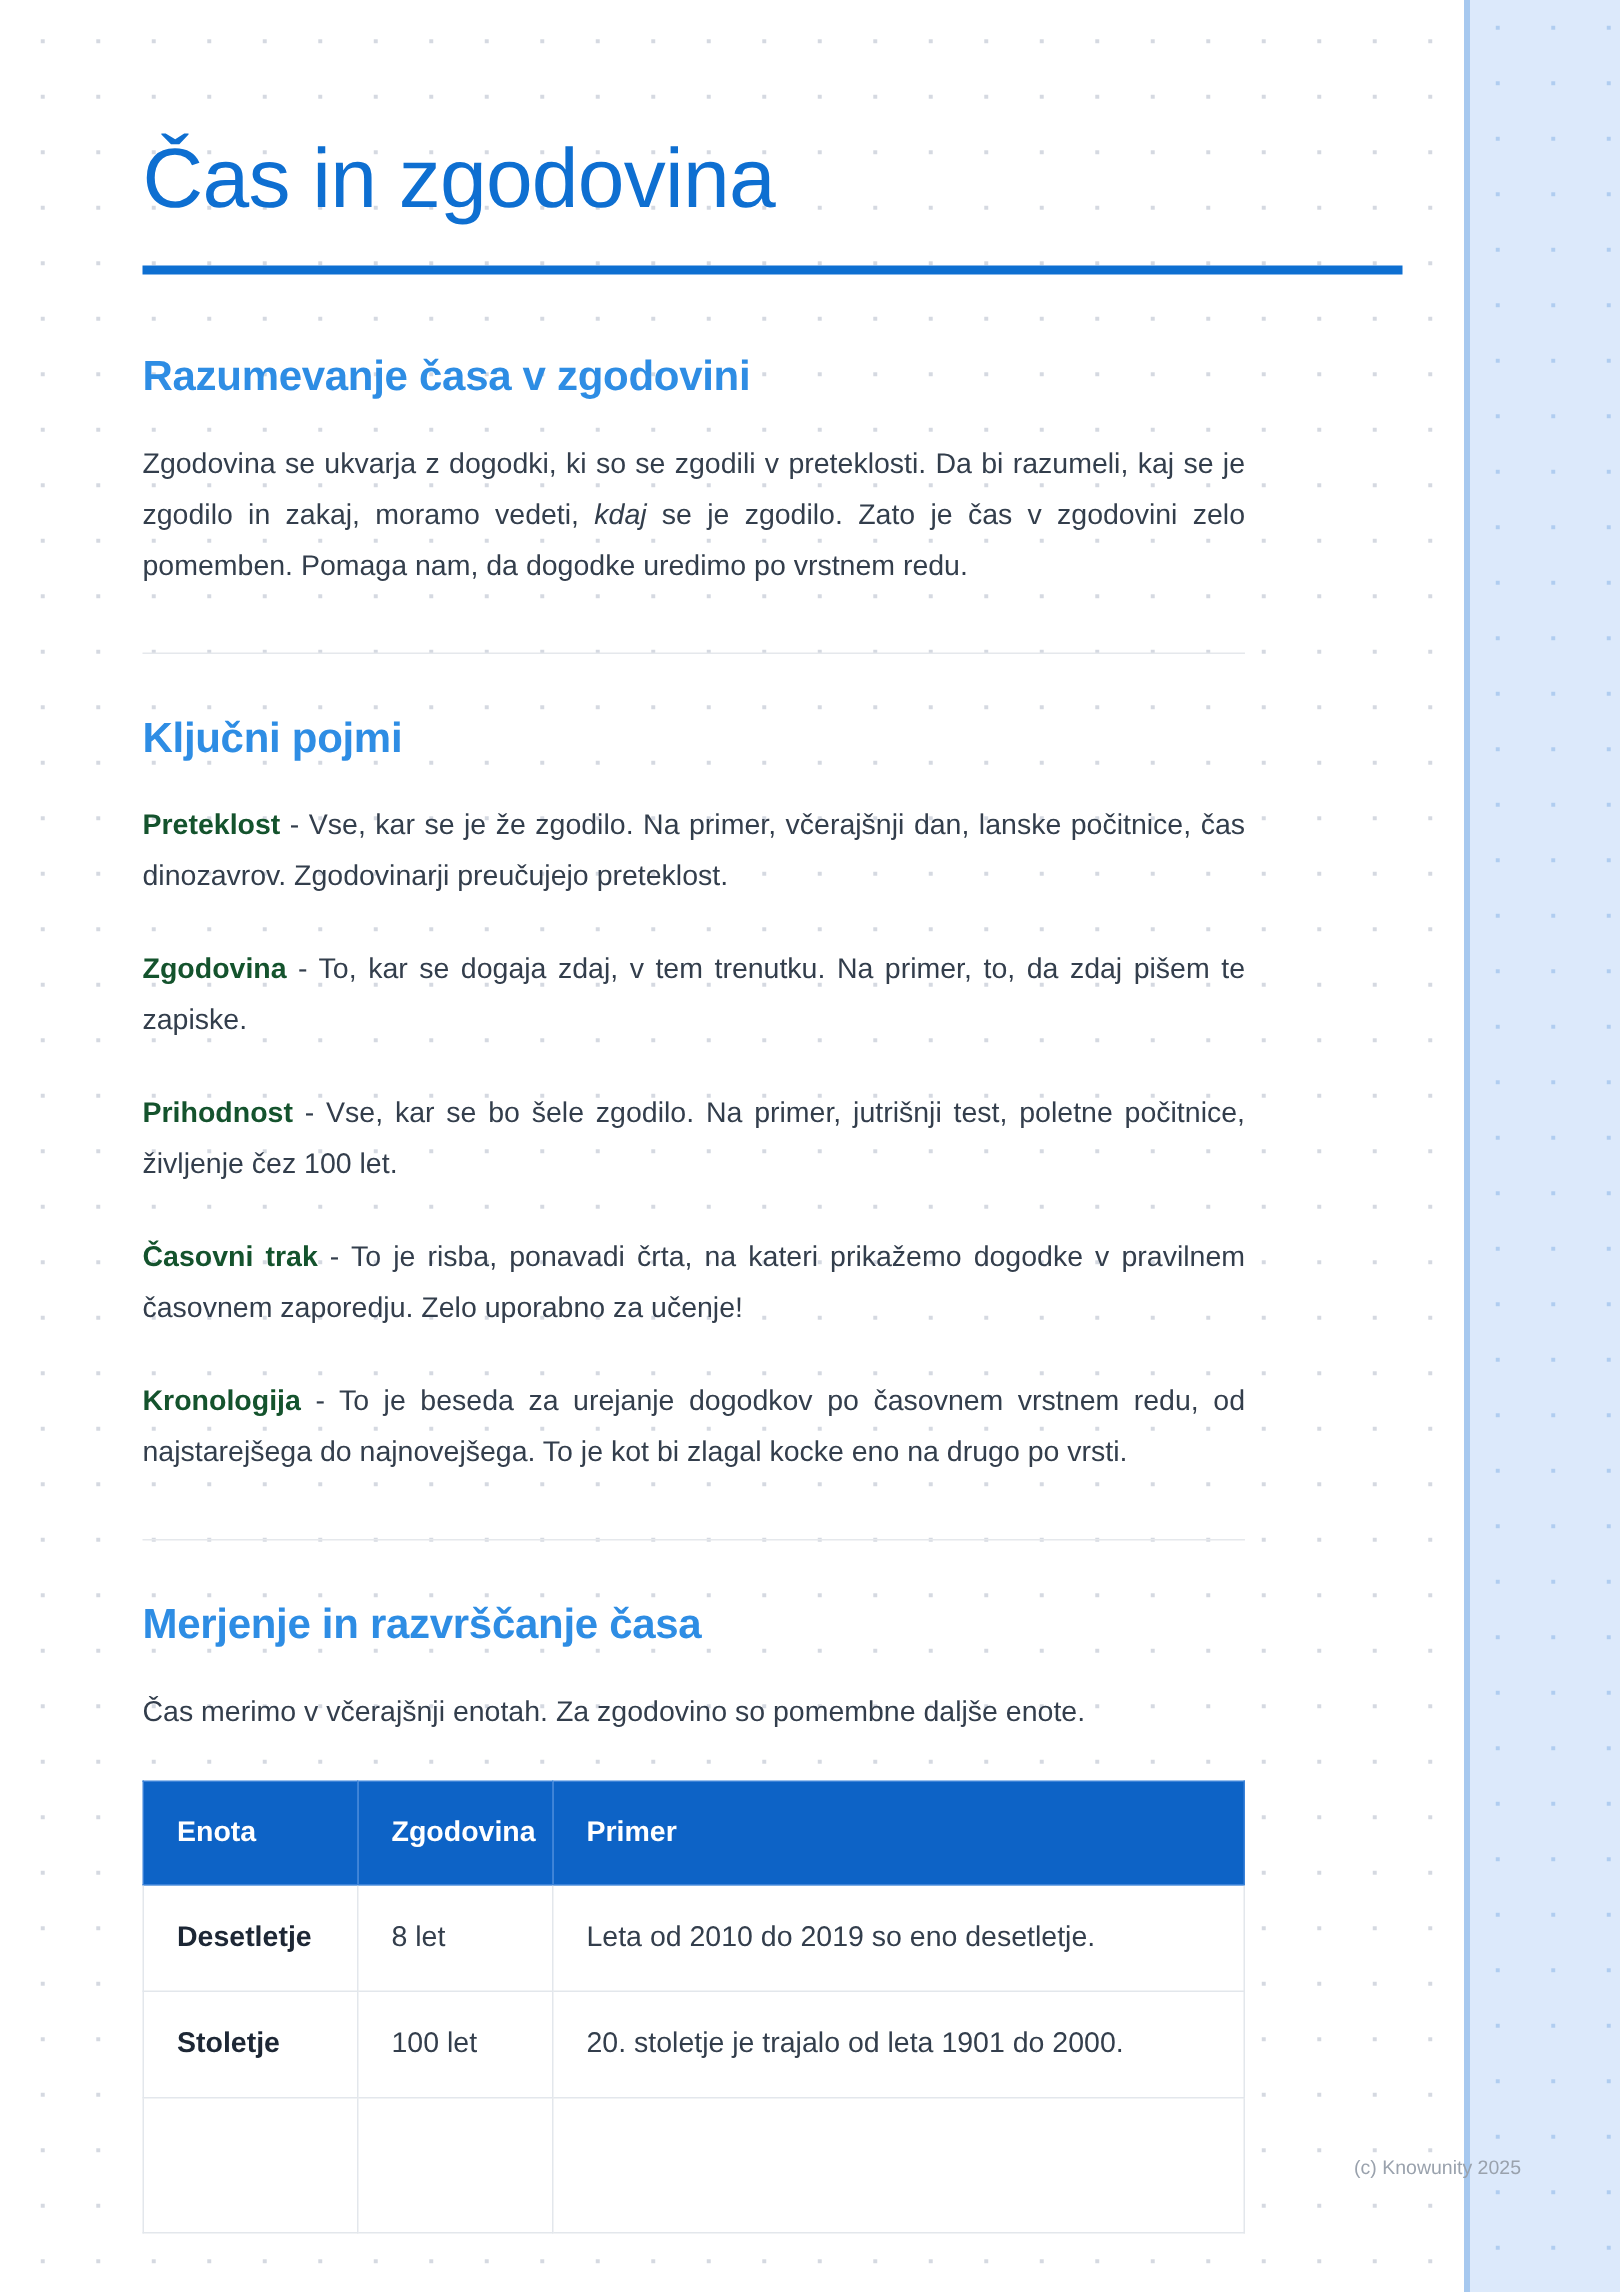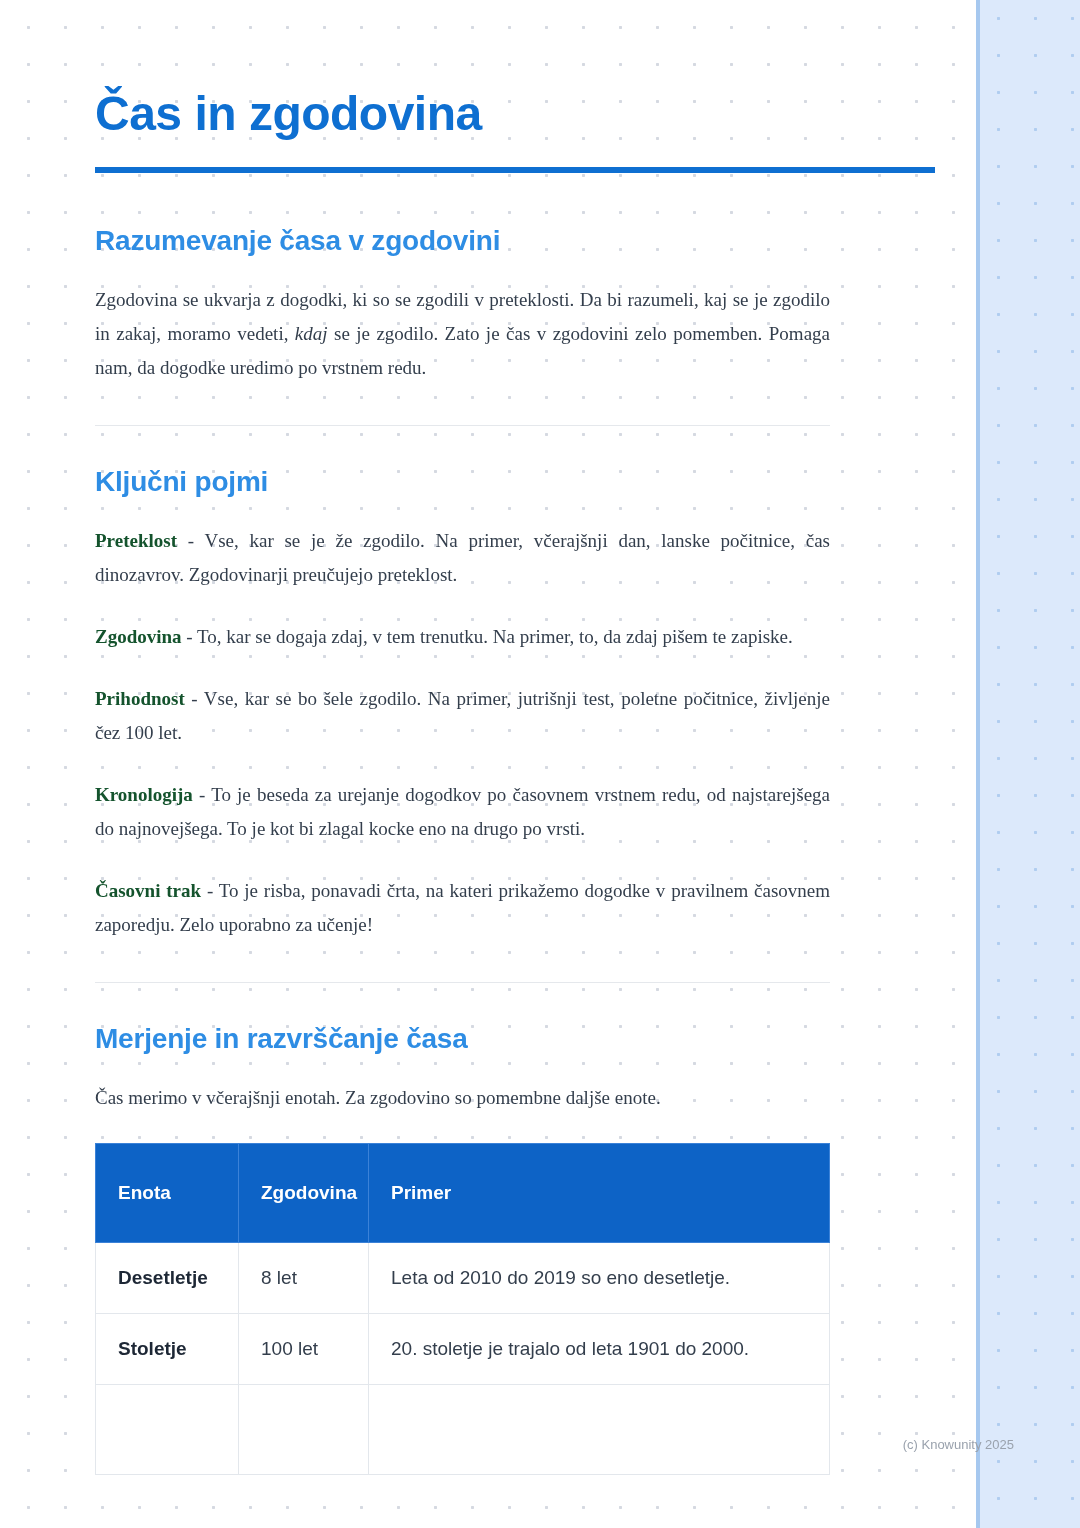--- a/index.html
+++ b/index.html
@@ -16,42 +16,42 @@
   .edge-stripe {
     position: absolute; top: 0; right: 0; width: 104px; height: 100%;
     background-color: #dce9fb;
     background-image: radial-gradient(circle, #b0cdf0 1.4px, transparent 1.5px);
     background-size: 37px 37px;
     border-left: 4px solid #a6c8ef;
     z-index: 1;
   }
   .content { position: absolute; left: 95px; top: 86px; width: 840px; z-index: 2; }
   .page-title {
-    margin: 0 0 26px 0; font-size: 48px; font-weight: 700;
+    margin: 0 0 26px 0; font-size: 56px; font-weight: 400;
     color: var(--title-blue, #0e6fd1); letter-spacing: -0.5px;
   }
   .title-rule { width: 840px; height: 6px; background: var(--title-blue, #0e6fd1); margin: 0 0 52px 0; }
   .section-heading {
     margin: 0 0 26px 0; font-size: 28px; font-weight: 700;
     color: var(--heading-blue, #2e8de4); letter-spacing: -0.2px;
   }
   .body-text {
     width: 735px; margin: 0 0 28px 0; font-size: 19px; line-height: 34px;
-    text-align: justify; color: #333e4c; font-family: Liberation Serif, serif;
+    text-align: justify; color: #333e4c;
   }
   .body-text strong { color: #14532d; }
   .body-text em { font-style: italic; }
   .divider { width: 735px; border: none; border-top: 1px solid #e5e8ec; margin: 40px 0; }
   .units-table {
     width: 735px; border-collapse: collapse; margin-top: 14px; font-size: 19px;
     table-layout: fixed;
   }
   .units-table th {
     background: var(--table-header-blue, #0d63c6); color: #ffffff; text-align: left;
-    font-weight: 700; padding: 38px 22px;
+    font-weight: 700; padding: 23px 22px;
     border: 1px solid #3b82d8;
   }
   .units-table td {
     background: #ffffff; padding: 24px 22px; border: 1px solid #e3e7ec;
     vertical-align: middle; color: #333e4c; margin-top: 29px;
   }
   .units-table td.term-cell { font-weight: 700; color: #1d2735; }
   .units-table .cut-row td { height: 90px; }
   .footer-note {
     position: absolute; top: 1437px; right: 66px; font-size: 13px;
@@ -74,23 +74,23 @@
   <hr class="divider">
 
   <h2 class="section-heading">Ključni pojmi</h2>
 
   <p class="body-text"><strong>Preteklost</strong><span> - Vse, kar se je že zgodilo. Na primer, včerajšnji dan, lanske počitnice, čas dinozavrov. Zgodovinarji preučujejo preteklost.</span></p>
 
   <p class="body-text"><strong>Zgodovina</strong><span> - To, kar se dogaja zdaj, v tem trenutku. Na primer, to, da zdaj pišem te zapiske.</span></p>
 
   <p class="body-text"><strong>Prihodnost</strong><span> - Vse, kar se bo šele zgodilo. Na primer, jutrišnji test, poletne počitnice, življenje čez 100 let.</span></p>
 
+  <p class="body-text"><strong>Časovni trak</strong><span> - To je risba, ponavadi črta, na kateri prikažemo dogodke v pravilnem časovnem zaporedju. Zelo uporabno za učenje!</span></p>
+
   <p class="body-text"><strong>Kronologija</strong><span> - To je beseda za urejanje dogodkov po časovnem vrstnem redu, od najstarejšega do najnovejšega. To je kot bi zlagal kocke eno na drugo po vrsti.</span></p>
-
-  <p class="body-text"><strong>Časovni trak</strong><span> - To je risba, ponavadi črta, na kateri prikažemo dogodke v pravilnem časovnem zaporedju. Zelo uporabno za učenje!</span></p>
 
   <hr class="divider">
 
   <h2 class="section-heading">Merjenje in razvrščanje časa</h2>
   <p class="body-text">Čas merimo v včerajšnji enotah. Za zgodovino so pomembne daljše enote.</p>
 
   <table class="units-table">
     <colgroup>
       <col style="width:143px">
       <col style="width:130px">

